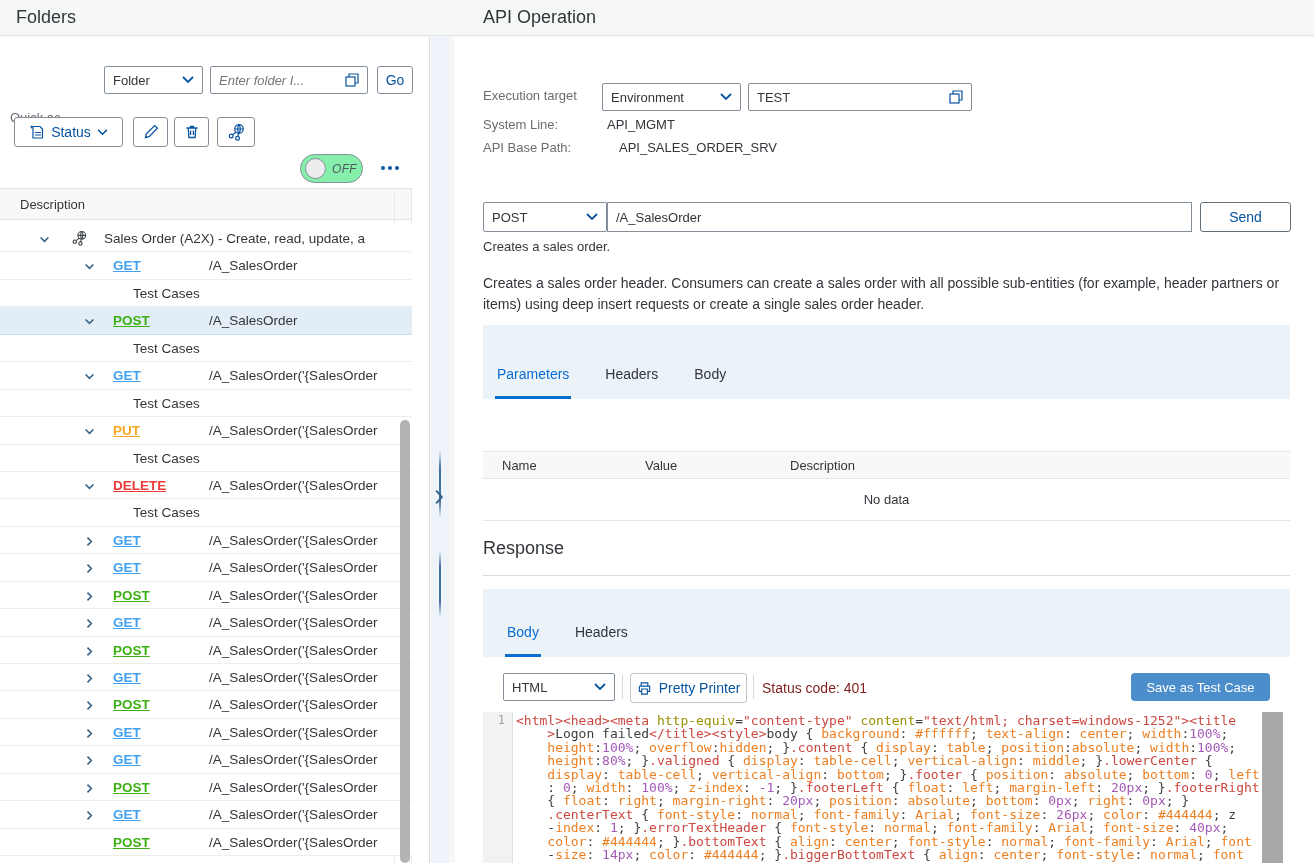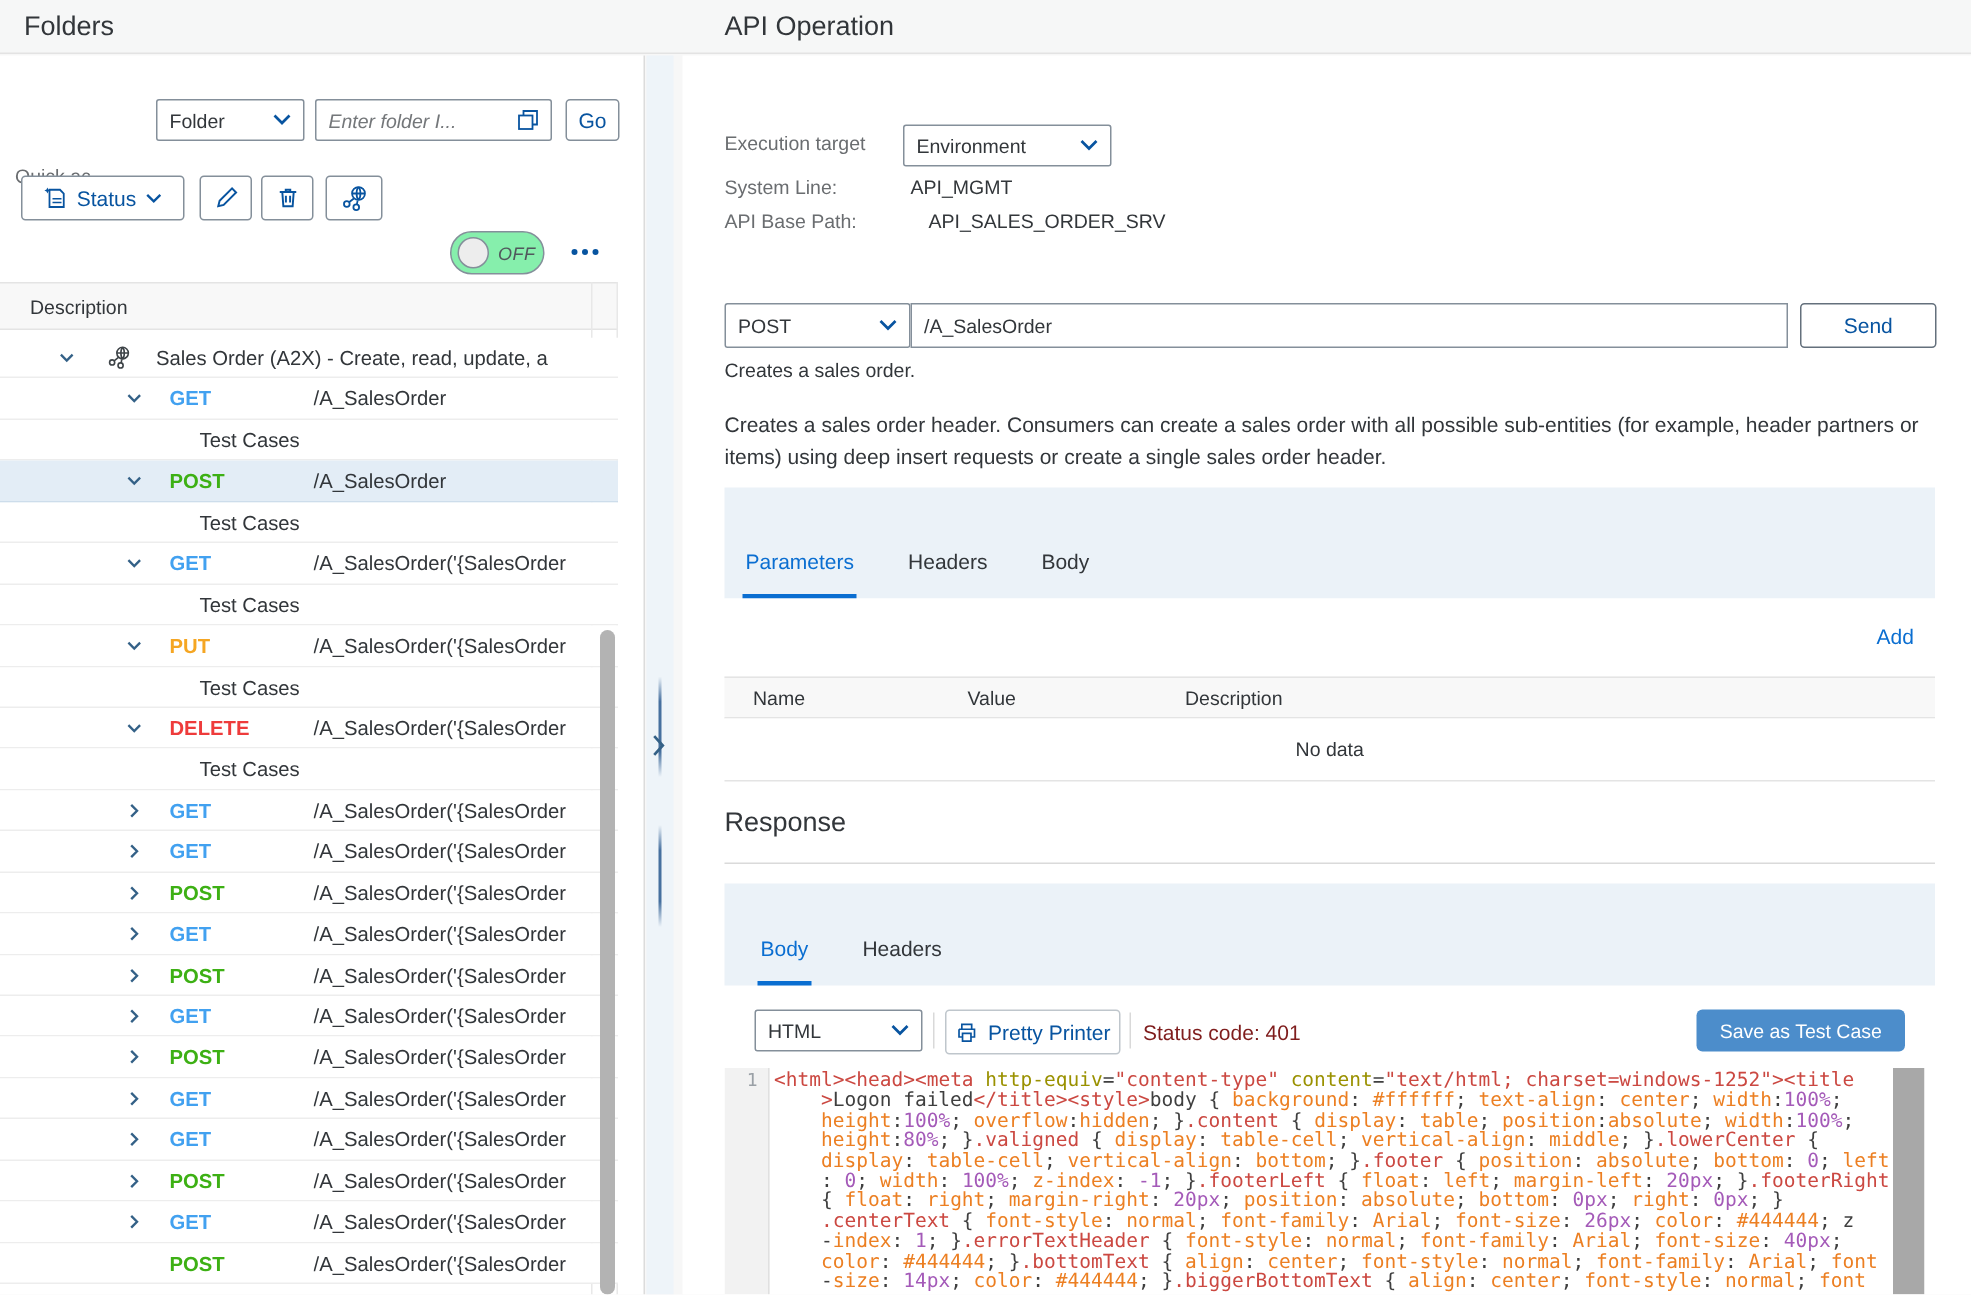--- a/index.html
+++ b/index.html
@@ -50,21 +50,21 @@
       display:flex; align-items:center; padding-left:20px; }
   .col-divider { position:absolute; left:394px; top:151px; width:1px; height:675px; background:#e8e8e8; }
   .tbl-right-edge { position:absolute; left:411px; top:151px; width:1px; height:675px; background:#e8e8e8; }
 
   .tree { position:absolute; left:0; top:188px; width:412px; height:675px; overflow:hidden; }
   .tree-row { position:relative; width:412px; height:27.45px; border-bottom:1px solid #ededed;
               background:#fff; cursor:pointer; }
   .tree-row.selected { background:#e3edf6; border-bottom:1px solid #cdddeb; }
   .tree-row .chv { position:absolute; top:7px; cursor:pointer; }
   .tree-row .nico { position:absolute; left:71px; top:5px; }
-  .tree-row .meth { position:absolute; left:113px; top:6px; font-size:13.5px; font-weight:bold; }
+  .tree-row .meth { position:absolute; left:113px; top:6px; font-size:13.5px; font-weight:bold;text-decoration:underline; }
   .tree-row .path { position:absolute; left:209px; top:6px; width:184px; font-size:13.5px; color:#32363a;
                     white-space:nowrap; overflow:hidden; }
   .tree-row .tlabel { position:absolute; top:6px; font-size:13.5px; color:#32363a;
                     white-space:nowrap; overflow:hidden; width:290px; }
   .tree-scrollbar { position:absolute; left:400px; top:383px; width:10px; height:443px;
                     background:#b3b3b3; border-radius:5px; }
 
   
   .flabel { position:absolute; font-size:13px; color:#6a6d70; white-space:nowrap; }
   .fvalue { position:absolute; font-size:13px; color:#32363a; white-space:nowrap; }
@@ -349,20 +349,27 @@
 
 <div class="right-panel">
 
   <div class="flabel" style="left:28px; top:51px;">Execution target</div>
   <div class="selbox" style="left:147px; top:46px; width:139px; height:28px;">
     <span>Environment</span>
     <svg width="12" height="8" viewBox="0 0 12 8">
         <path d="M1 1l5 5 5-5" fill="none" stroke="#0854a0" stroke-width="1.8"></path>
       </svg>
   </div>
+  <div class="inputbox" style="left:293px; top:46px; width:224px; height:28px;">
+    <span>TEST</span>
+    <svg width="14" height="14" viewBox="0 0 14 14" fill="none" stroke="#0854a0" stroke-width="1.2">
+        <rect x="1" y="4" width="9" height="9"></rect>
+        <path d="M4 4V1h9v9h-3"></path>
+      </svg>
+  </div>
 
   <div class="flabel" style="left:28px; top:80px;">System Line:</div>
   <div class="fvalue" style="left:152px; top:80px;">API_MGMT</div>
   <div class="flabel" style="left:28px; top:103px;">API Base Path:</div>
   <div class="fvalue" style="left:164px; top:103px;">API_SALES_ORDER_SRV</div>
 
   <div class="selbox" style="left:28px; top:165px; width:124px; height:30px;">
     <span>POST</span>
     <svg width="12" height="8" viewBox="0 0 12 8">
         <path d="M1 1l5 5 5-5" fill="none" stroke="#0854a0" stroke-width="1.8"></path>
@@ -378,23 +385,20 @@
   <div class="summary">Creates a sales order.</div>
   <div class="desc">Creates a sales order header. Consumers can create a sales order with all possible sub-entities (for example, header partners or items) using deep insert requests or create a single sales order header.</div>
 
   <div class="panel-box" style="top:288px; height:196px;">
     <div class="strip" style="height:74px;">
       <div class="tabstrip" style="padding-left:12px; gap:32px;">
         <span class="tab active">Parameters</span>
         <span class="tab">Headers</span>
         <span class="tab">Body</span>
       </div>
-    </div>
-    <div class="add-row">
-      <span class="link">Add</span>
     </div>
     <div class="ptbl-head">
       <span style="left:19px">Name</span>
       <span style="left:162px">Value</span>
       <span style="left:307px">Description</span>
     </div>
     <div class="nodata">No data</div>
   </div>
 
   <div class="resp-head">Response</div>

